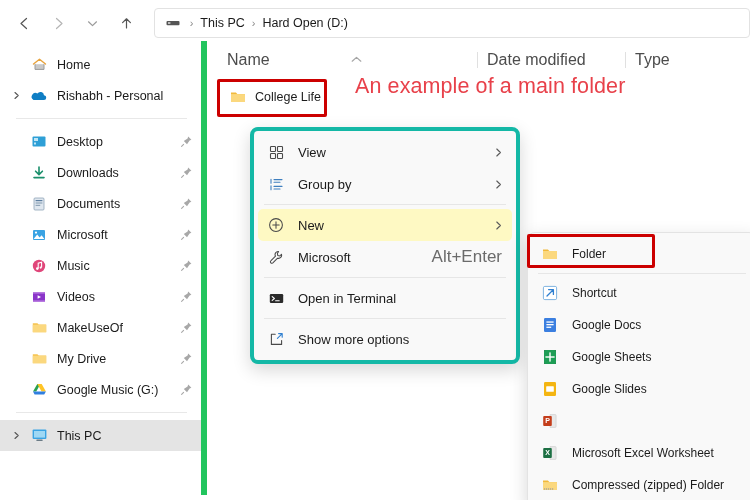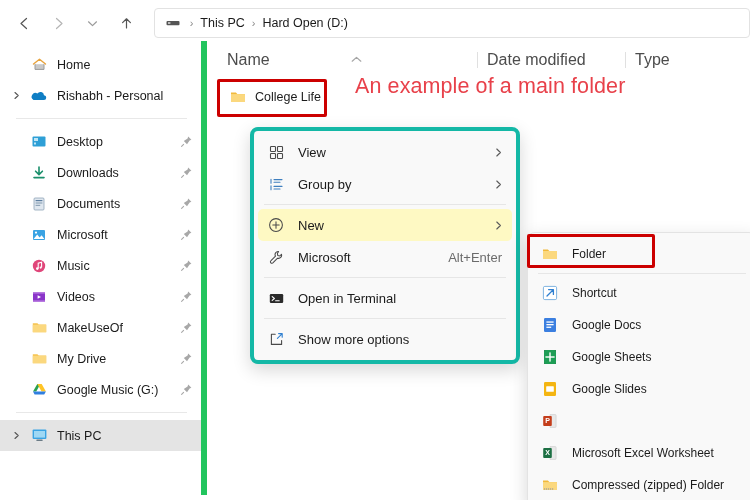--- a/index.html
+++ b/index.html
@@ -97,21 +97,21 @@
     padding: 5px 4px;
   }
   .mi {
     height: 32px; display: flex; align-items: center;
     border-radius: 5px; padding: 0 8px;
     position: relative;
   }
   .mi.hover { background: #fef9c3; }
   .mi-icon { width: 20px; height: 20px; flex: 0 0 20px; display: flex; align-items: center; justify-content: center; margin-right: 12px; }
   .mi-label { font-size: 13px; color: #1b1b1b; white-space: nowrap; }
-  .mi-accel { margin-left: auto; font-size: 13px; color: #6b6b6b; padding-right: 2px; }
+  .mi-accel { margin-left: auto; font-size: 17px; color: #6b6b6b; padding-right: 2px; }
   .mi-arrow { margin-left: auto; display: flex; align-items: center; }
   .mi-sep { height: 1px; background: #e6e6e6; margin: 4px 6px; }
 
   
   #submenu {
     position: absolute; left: 527px; top: 232px; width: 230px;
     background: #f9f9f9;
     border: 1px solid #e3e3e3; border-radius: 8px;
     box-shadow: 0 6px 18px rgba(0,0,0,.16);
     padding: 5px 4px 6px 4px;

